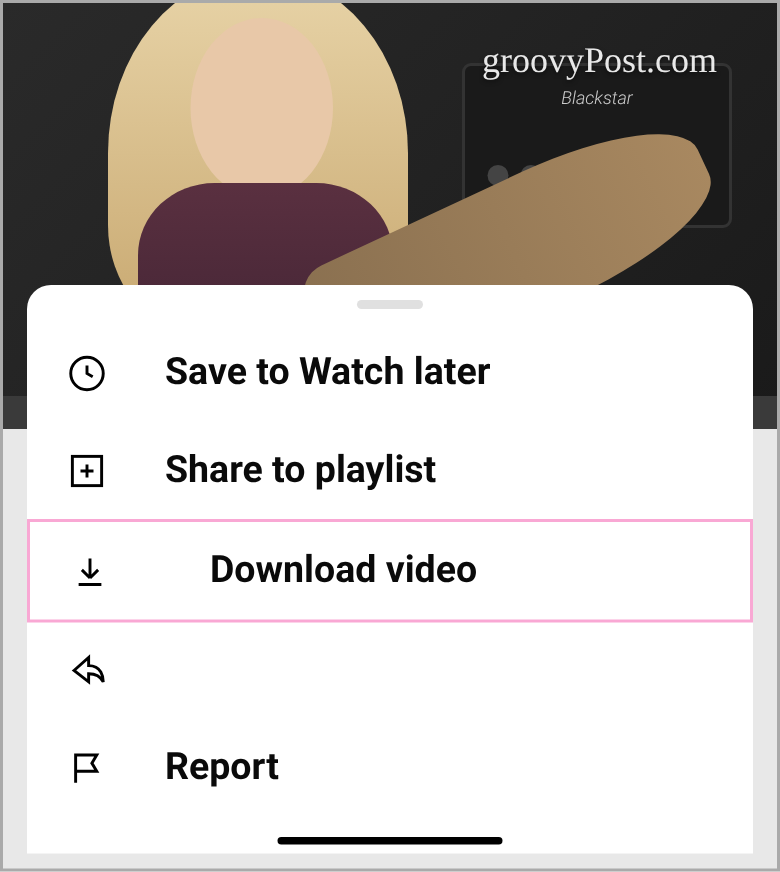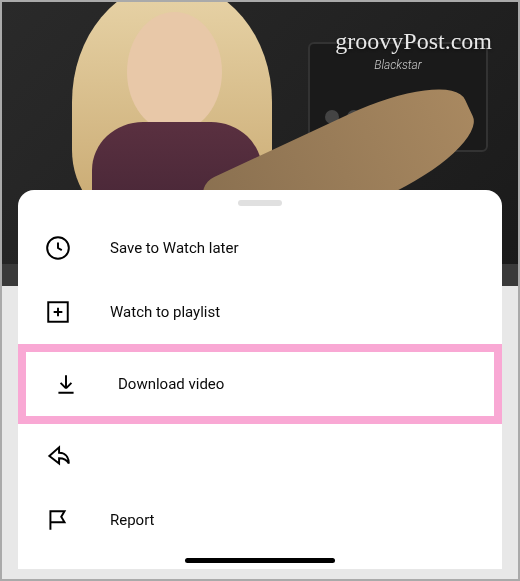--- a/index.html
+++ b/index.html
@@ -101,21 +101,21 @@
     }
     .thumb-amp-knobs span {
       width: 14px;
       height: 14px;
       background: #444;
       border-radius: 50%;
     }
     .watermark {
       position: absolute;
       top: 26px;
-      right: 26px;
+      right: 40px;
       color: rgba(255,255,255,0.9);
       font-size: 24px;
       font-family: Georgia, serif;
       text-shadow: 0 1px 3px rgba(0,0,0,0.5);
     }
     .dark-strip {
       position: absolute;
       top: 262px;
       left: 0;
       width: 100%;
@@ -156,26 +156,27 @@
       justify-content: center;
     }
     .menu-icon svg {
       width: 26px;
       height: 26px;
       stroke: #000;
       stroke-width: 1.8;
       fill: none;
     }
     .menu-label {
-      font-size: 15px;
+      font-size: 25px;
       color: #0a0a0a;
-      font-weight: 400;
+      font-weight: 700;
     }
     .highlight-box {
-      border: 8px solid #f9a8d4;
+      border: 2px solid #f9a8d4;
+      gap: 28px;
     }
     .home-indicator {
       position: absolute;
       bottom: 6px;
       left: 50%;
       transform: translateX(-50%);
       width: 150px;
       height: 5px;
       background: #000;
       border-radius: 3px;
@@ -221,21 +222,21 @@
     <span class="menu-label">Save to Watch later</span>
   </div>
 
   <div class="menu-item">
     <span class="menu-icon">
       <svg viewBox="0 0 24 24">
           <rect x="3" y="3" width="18" height="18"></rect>
           <path d="M12 8v8M8 12h8"></path>
         </svg>
     </span>
-    <span class="menu-label">Watch to playlist</span>
+    <span class="menu-label">Share to playlist</span>
   </div>
 
   <div class="menu-item highlight-box">
     <span class="menu-icon">
       <svg viewBox="0 0 24 24">
           <path d="M12 4v12m0 0l-5-5m5 5l5-5M5 20h14"></path>
         </svg>
     </span>
     <span class="menu-label">Download video</span>
   </div>

